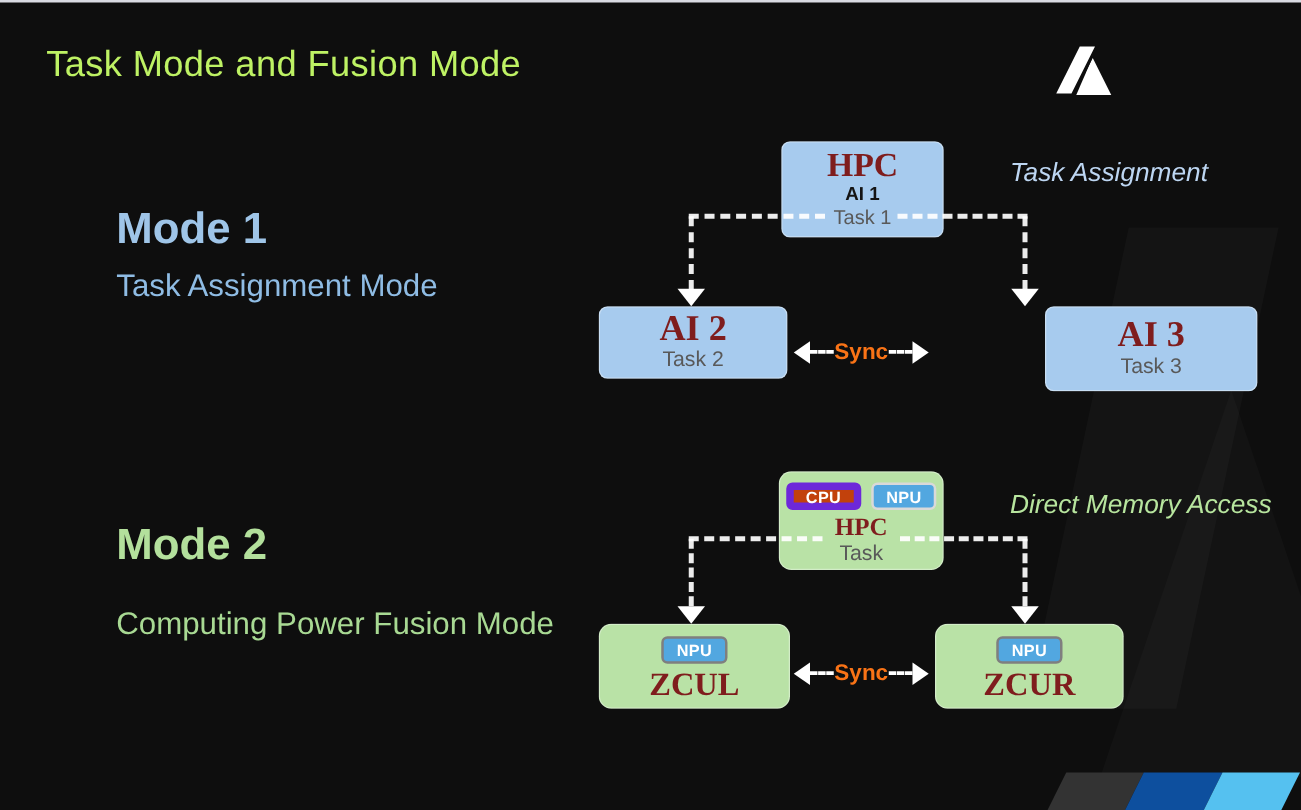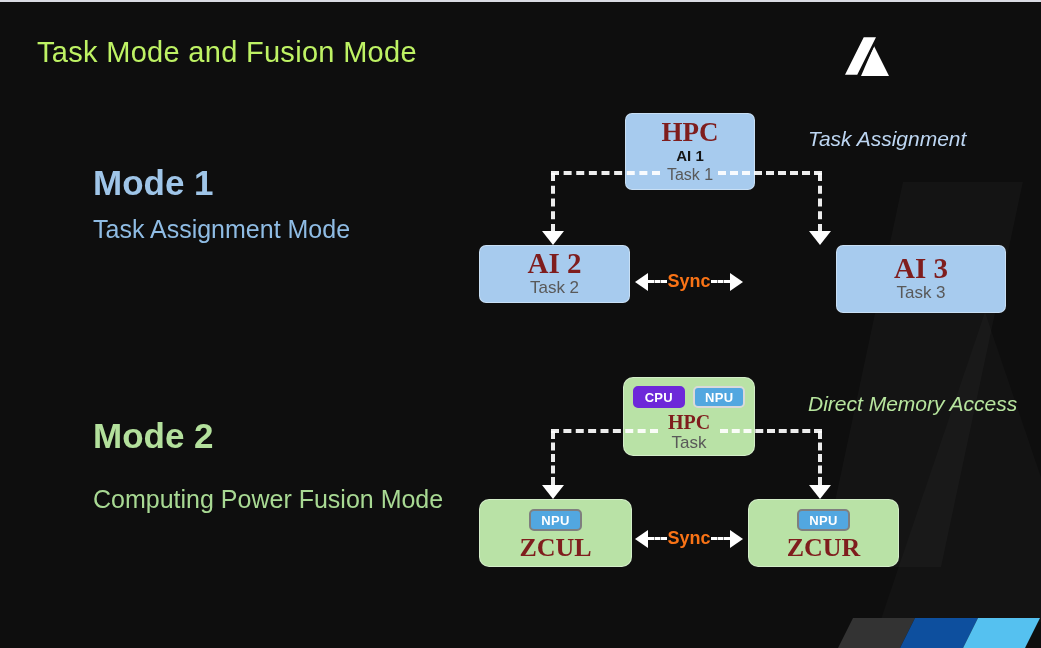--- a/index.html
+++ b/index.html
@@ -72,21 +72,21 @@
   .zcul { left: 479px; top: 499px; width: 153px; height: 68px; justify-content: flex-start; padding-top: 9px; }
   .zcur { left: 748px; top: 499px; width: 151px; height: 68px; justify-content: flex-start; padding-top: 9px; }
   .zcul .node-title, .zcur .node-title { font-size: 26px; line-height: 1.2; margin-top: 1px; }
   
   .chip-row { display: flex; gap: 8px; }
   .chip {
     height: 22px; padding: 0 10px; border-radius: 5px;
     display: flex; align-items: center; justify-content: center;
     color: #ffffff; font-size: 13px; font-weight: 700; letter-spacing: 0.3px;
   }
-  .chip-cpu { background: #6d28d9; border: 2px solid #6d28d9; }
+  .chip-cpu { background: #c2410c; border: 6px solid #6d28d9; }
   .chip-npu { background: #52a7e0; border: 2px solid #d9d9d9; }
   .chip-npu-gray { background: #52a7e0; border: 2px solid #7f7f7f; }
   
   .hline { position: absolute; border-top: 4px dashed rgba(255,255,255,0.92); z-index: 5; }
   .vline { position: absolute; border-left: 4px dashed rgba(255,255,255,0.92); z-index: 5; }
   .arrow-down {
     position: absolute; width: 0; height: 0; z-index: 5;
     border-left: 11px solid transparent; border-right: 11px solid transparent;
     border-top: 14px solid #ffffff;
   }

